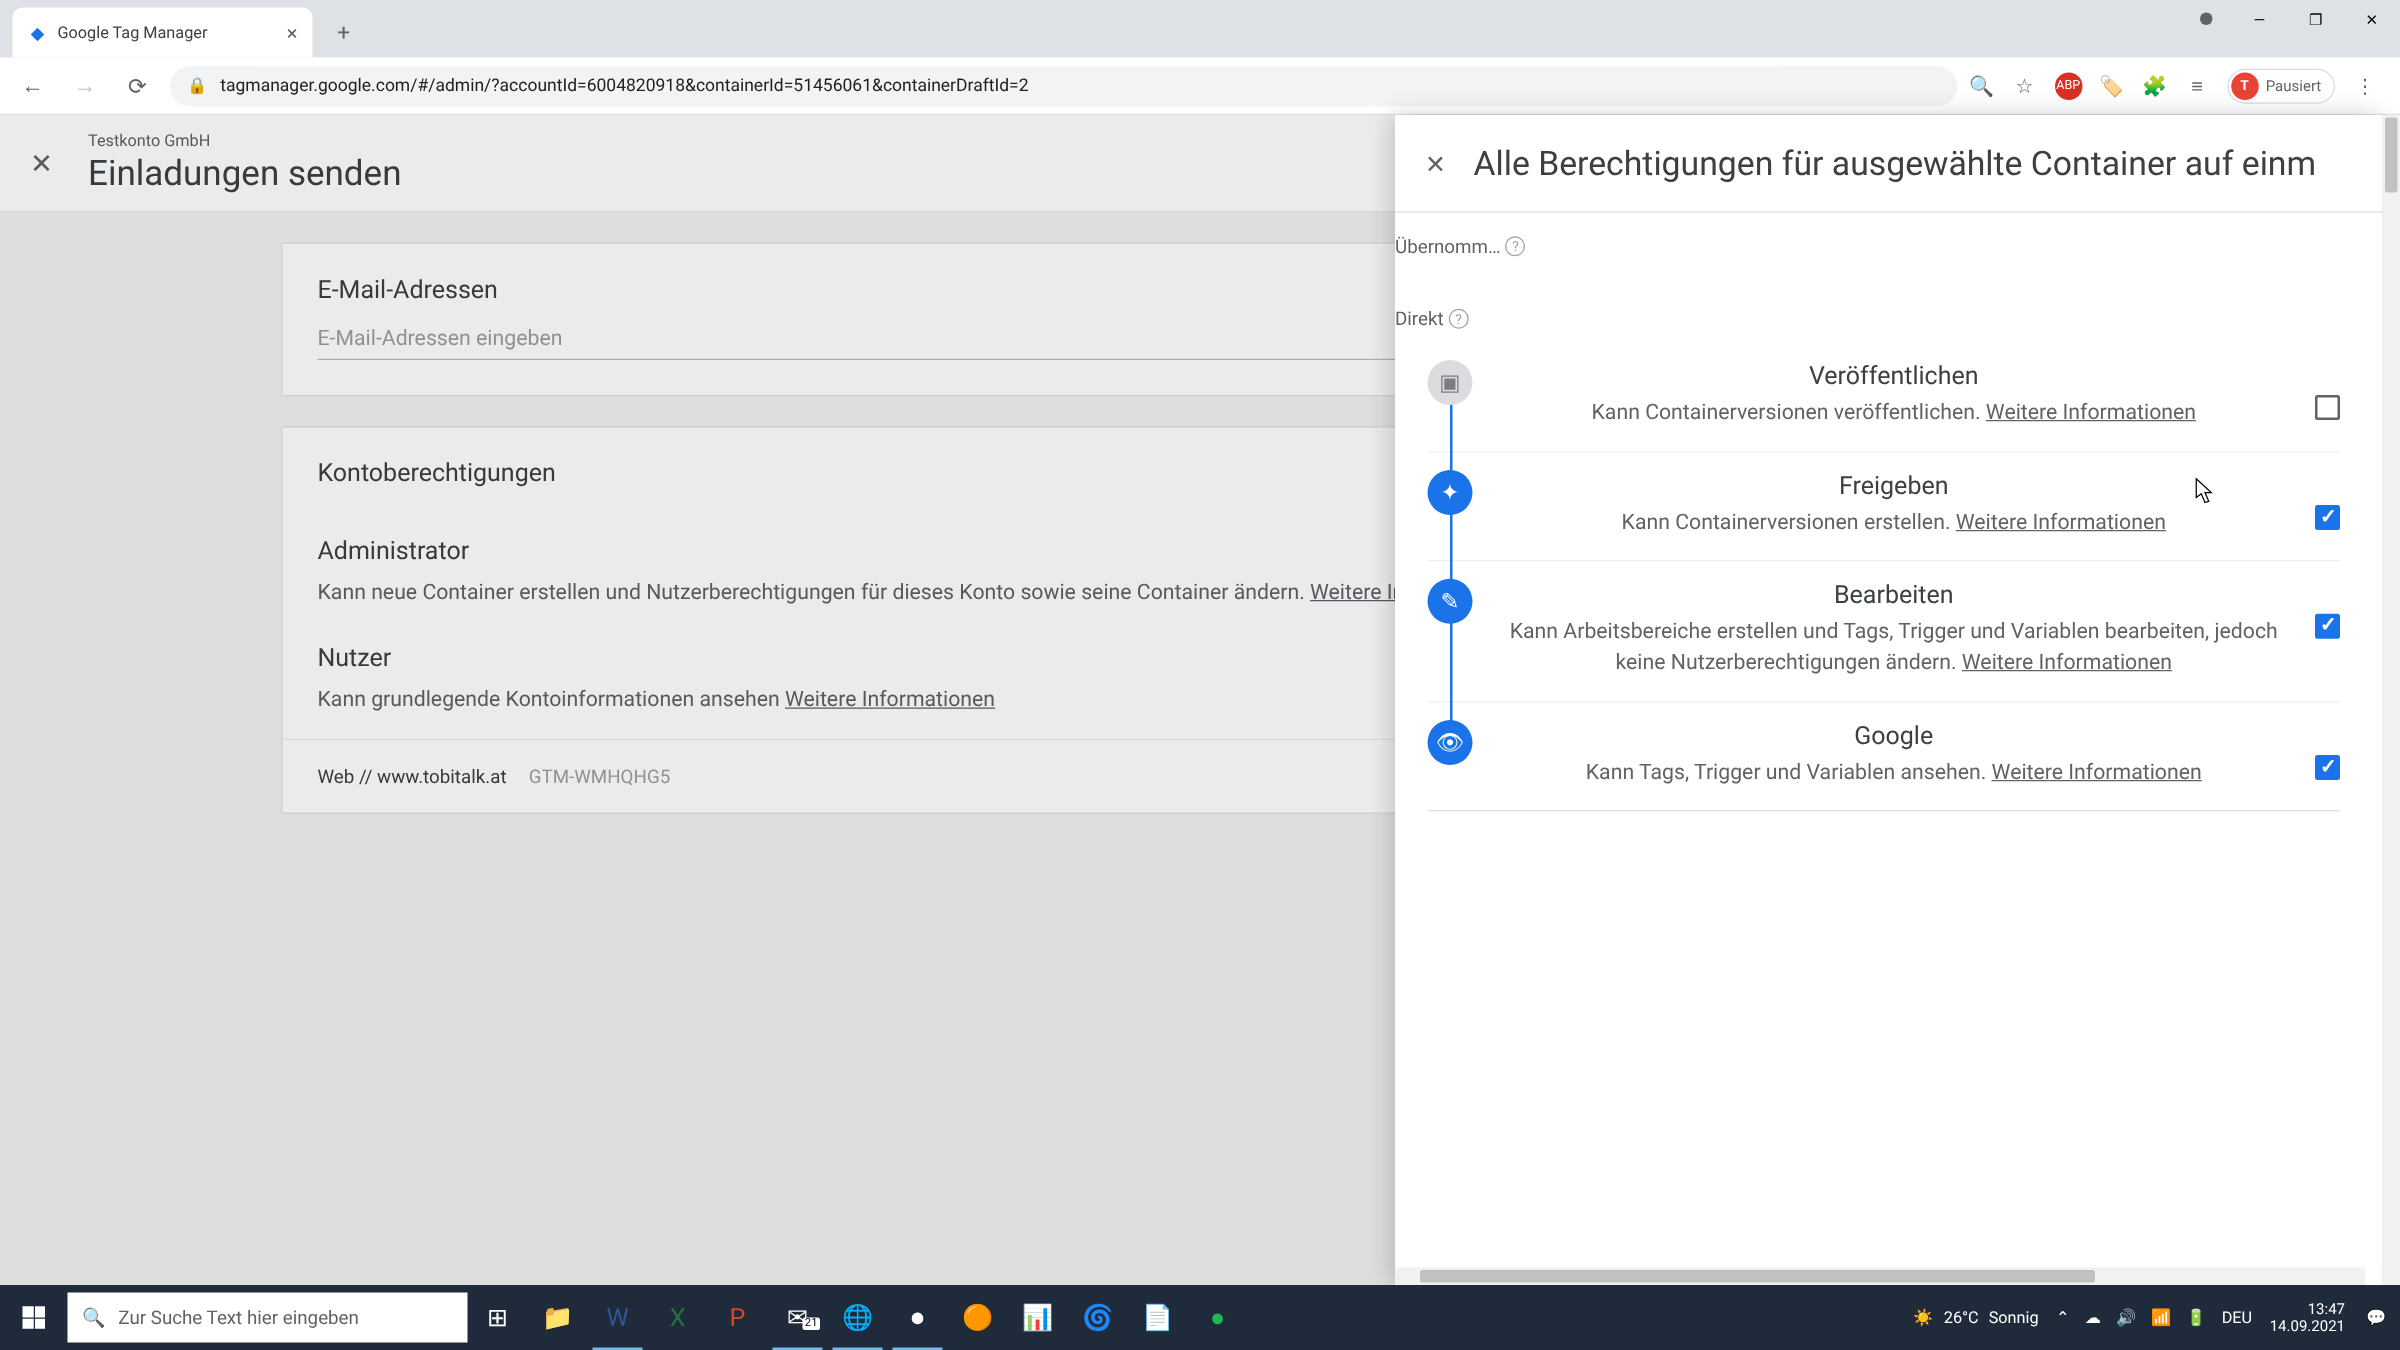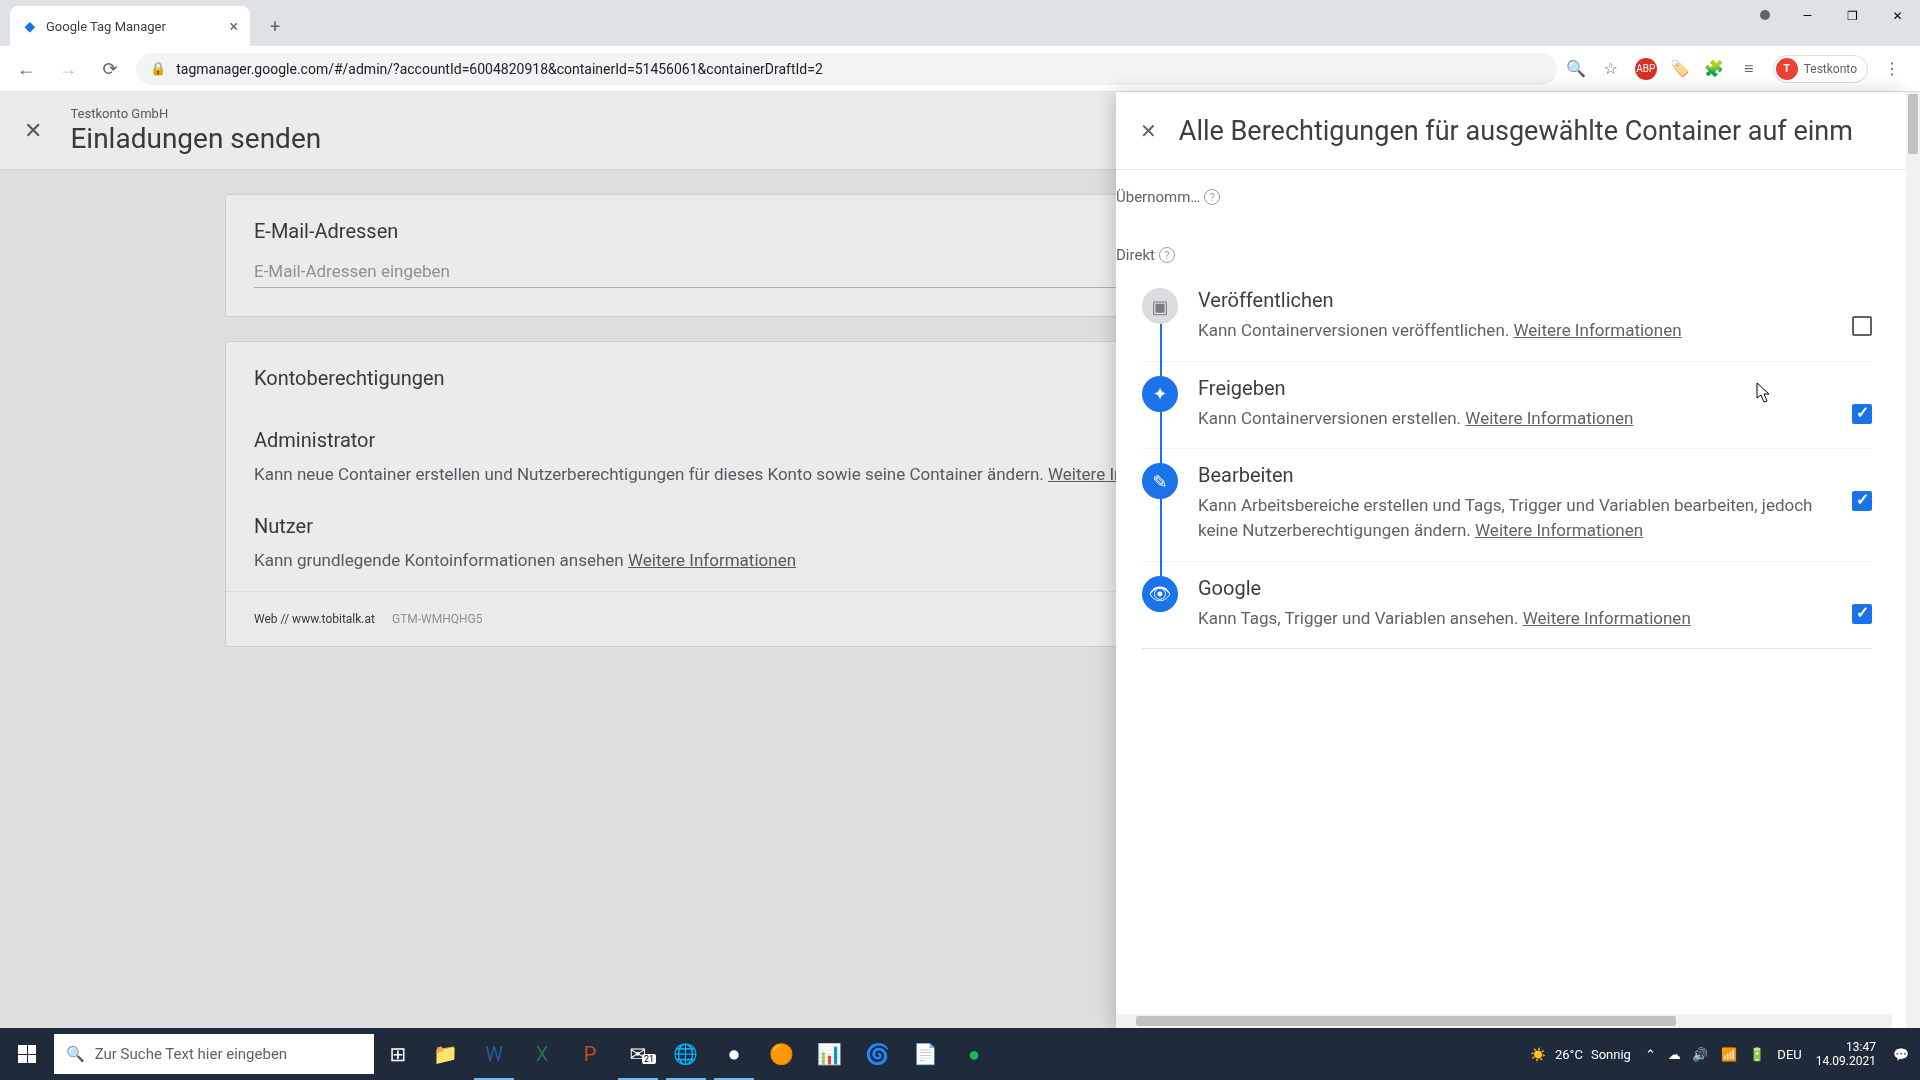--- a/index.html
+++ b/index.html
@@ -38,41 +38,41 @@
 
 .main-content { background: #f1f1f1; position: absolute; top: 78px; left: 0; right: 0; bottom: 0; padding-top: 24px; display: flex; flex-direction: column; align-items: center; }
 .card { background: #fff; width: 1470px; border: 1px solid #e0e0e0; border-radius: 2px; margin-bottom: 24px; }
 .card-h { padding: 24px 28px 18px; font-size: 20px; color: #3c4043; }
 .card-body { padding: 0 28px 28px; }
 .input-row { border-bottom: 1px solid #bdbdbd; padding-bottom: 6px; font-size: 17px; color: #9e9e9e; }
 .perm-block { padding: 0 28px 18px; }
 .perm-title { font-size: 20px; color: #3c4043; margin-bottom: 10px; margin-top: 20px; }
 .perm-desc { font-size: 17px; color: #5f6368; line-height: 1.5; }
 .perm-desc .link { text-decoration: underline; cursor: pointer; }
-.container-row { padding: 20px 28px; border-top: 1px solid #eee; font-size: 12px; color: #3c4043; }
+.container-row { padding: 20px 28px; border-top: 1px solid #eee; font-size: 15px; color: #3c4043; }
 .gtm-id { color: #9e9e9e; margin-left: 14px; }
 
 
 .dim-mask { position: absolute; inset: 0; background: rgba(0,0,0,0.08); }
 
 
 .side-panel { position: absolute; top: 0; right: 14px; bottom: 0; width: 790px; background: #fff; box-shadow: -3px 0 18px rgba(0,0,0,0.18); display: flex; flex-direction: column; }
 .sp-header { height: 78px; display: flex; align-items: center; padding: 0 24px; border-bottom: 1px solid #e0e0e0; gap: 22px; }
 .sp-header .close-x { font-size: 20px; color: #5f6368; cursor: pointer; }
 .sp-header .sp-title { font-size: 27px; color: #3c4043; white-space: nowrap; overflow: hidden; }
 .sp-cols { display: flex; justify-content: flex-end; padding: 18px 40px 10px 0; gap: 40px; font-size: 15px; color: #5f6368; flex-direction: column; }
 .sp-cols span { display: flex; align-items: center; gap: 4px; }
 .help-icon { width: 16px; height: 16px; border: 1.5px solid #9aa0a6; border-radius: 50%; display: inline-flex; align-items: center; justify-content: center; font-size: 11px; color: #9aa0a6; }
 
 .perm-list { padding: 0 34px 0 26px; position: relative; }
 .perm-item { display: flex; gap: 20px; padding: 14px 0 18px; border-bottom: 1px solid #f0f0f0; }
 .perm-icon { width: 36px; height: 36px; border-radius: 50%; display: flex; align-items: center; justify-content: center; color: #fff; font-size: 18px; flex-shrink: 0; position: relative; z-index: 2; }
 .perm-icon.grey { background: #dadce0; color: #7d7d7d; }
 .perm-icon.blue { background: #1a73e8; }
-.perm-text { flex: 1; }
+.perm-text { flex: 1; text-align: center; }
 .perm-text .pt { font-size: 20px; color: #3c4043; margin-bottom: 6px; }
 .perm-text .pd { font-size: 17px; color: #5f6368; line-height: 1.45; }
 .perm-text .pd .link { text-decoration: underline; cursor: pointer; }
 .perm-check { width: 20px; height: 20px; border: 2px solid #5f6368; border-radius: 2px; cursor: pointer; margin-top: 28px; flex-shrink: 0; position: relative; }
 .perm-check.checked { background: #1a73e8; border-color: #1a73e8; }
 .perm-check.checked::after { content: '✓'; color: #fff; position: absolute; top: -3px; left: 2px; font-size: 16px; font-weight: bold; }
 
 .vline { position: absolute; left: 44px; top: 40px; bottom: 40px; width: 2px; background: #1a73e8; z-index: 0; }
 
 .panel-scrollbar { position: absolute; right: 0; top: 0; bottom: 0; width: 14px; background: #f1f1f1; }
@@ -128,21 +128,21 @@
     </div>
     <div class="addr-icons">
       <div class="addr-icon">🔍</div>
       <div class="addr-icon">☆</div>
       <div class="ext-icon" style="background:#d93025">ABP</div>
       <div class="addr-icon">🏷️</div>
       <div class="addr-icon">🧩</div>
       <div class="addr-icon">≡</div>
       <div class="profile-chip">
         <div class="profile-avatar">T</div>
-        <span>Testkonto</span>
+        <span>Pausiert</span>
       </div>
       <div class="addr-icon">⋮</div>
     </div>
   </div>
 </div>
 
 <div class="app">
 
   <div class="main-header">
     <div class="close-x">✕</div>

